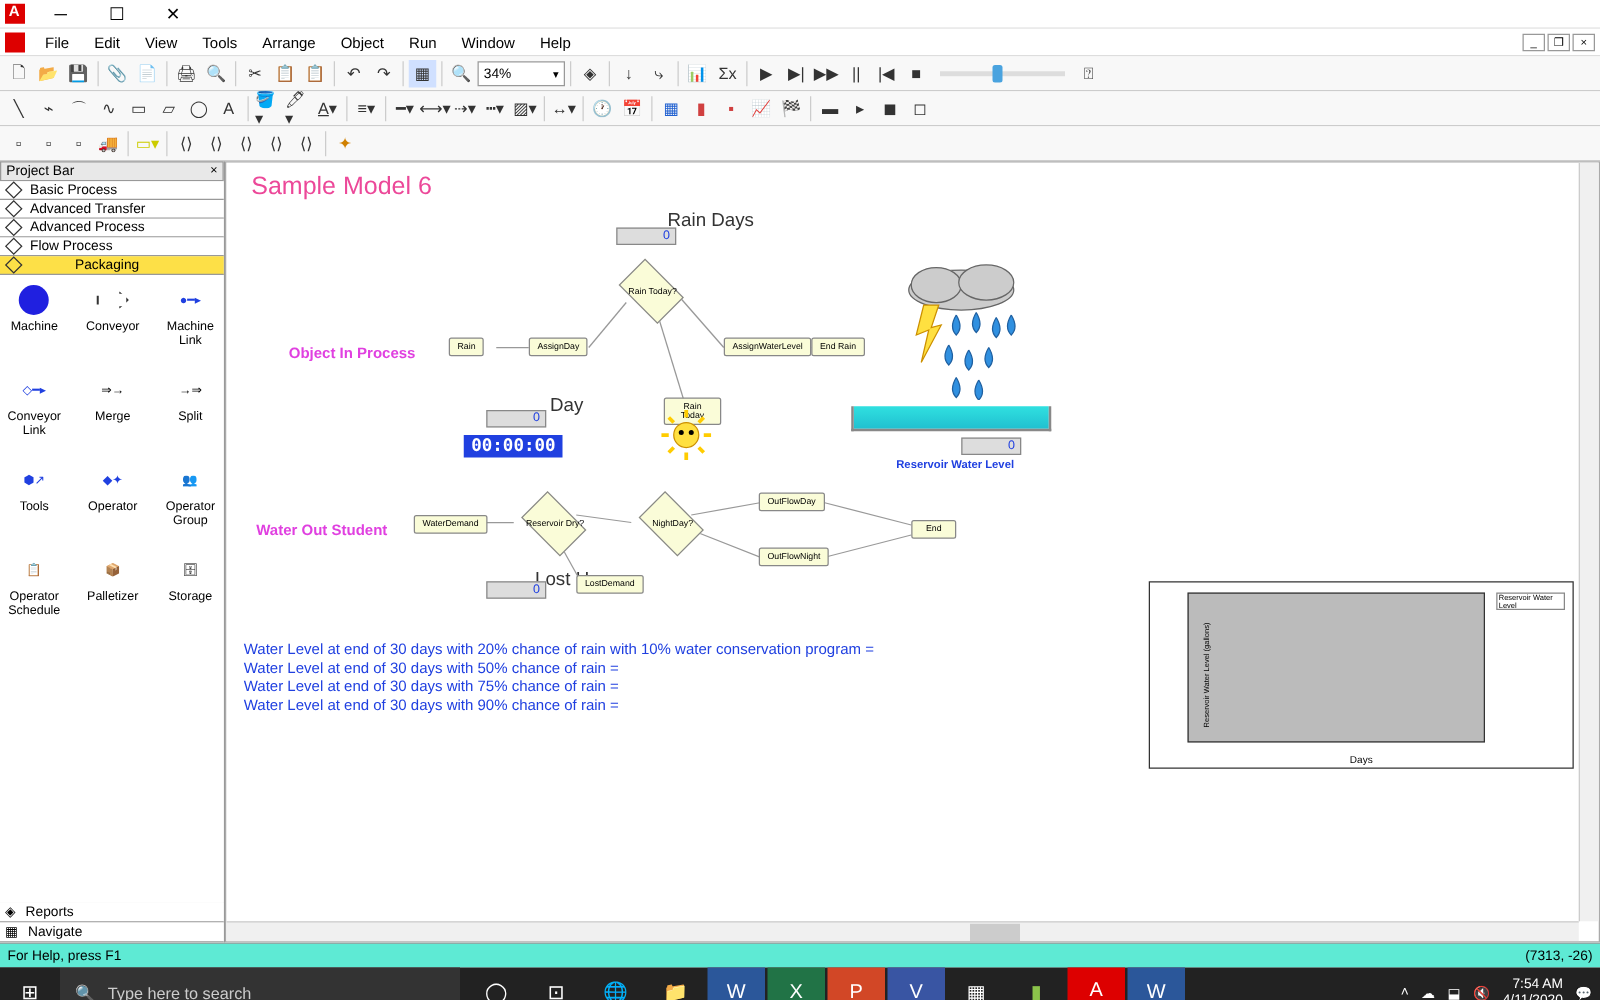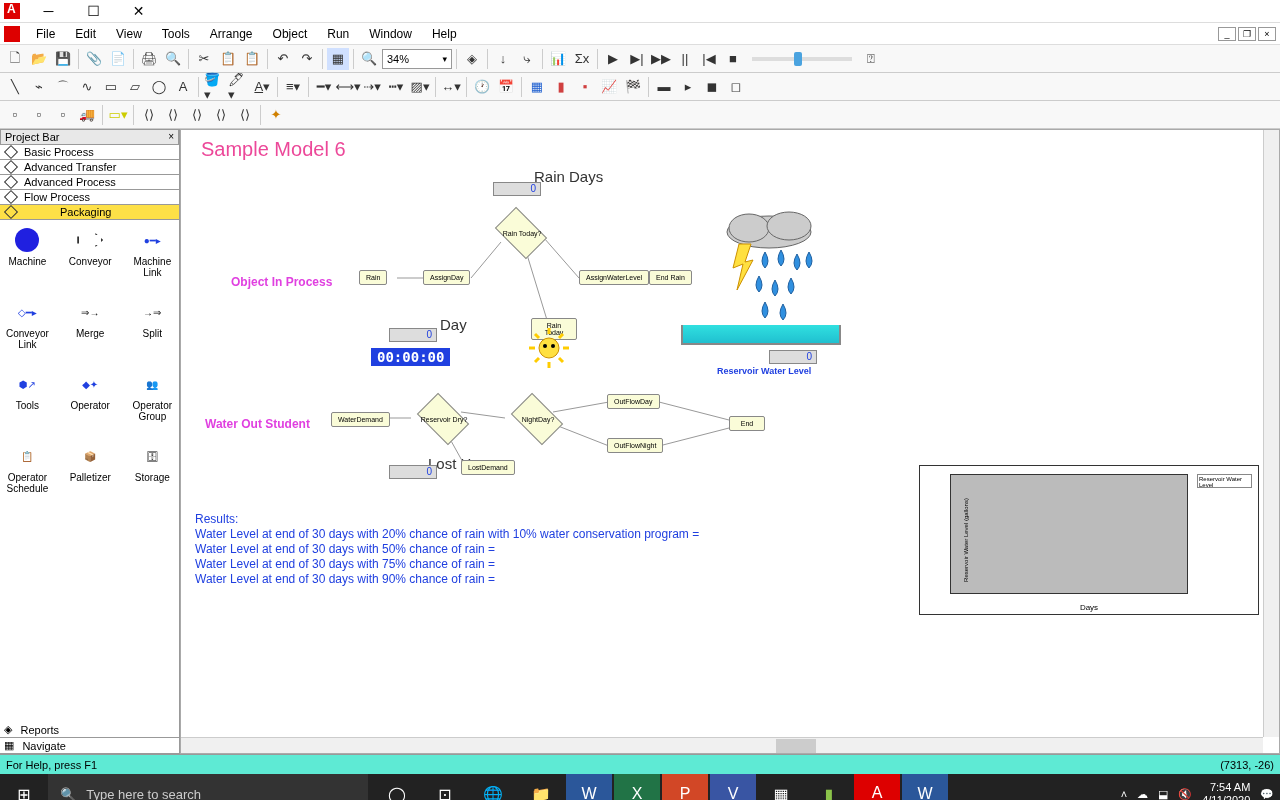--- a/index.html
+++ b/index.html
@@ -372,21 +372,20 @@
           <path d="M 56 92 q -6 10 0 16 q 6 -6 0 -16"></path>
         <path d="M 74 94 q -6 10 0 16 q 6 -6 0 -16"></path>
       </g>
     </svg>
 
     <div class="reservoir"></div>
     <div class="counter-box" style="left:588px; top:220px;">0</div>
     <div class="res-label" style="left:536px; top:236px;">Reservoir Water Level</div>
 
     <div class="results">
-      <div>Results:</div>
       <div>Water Level at end of 30 days with 20% chance of rain with 10% water conservation program =</div>
       <div>Water Level at end of 30 days with 50% chance of rain =</div>
       <div>Water Level at end of 30 days with 75% chance of rain =</div>
       <div>Water Level at end of 30 days with 90% chance of rain =</div>
     </div>
 
     <div class="chart-box">
       <div class="chart-inner"></div>
       <div class="chart-legend">Reservoir Water Level</div>
       <div class="chart-xlabel">Days</div>

